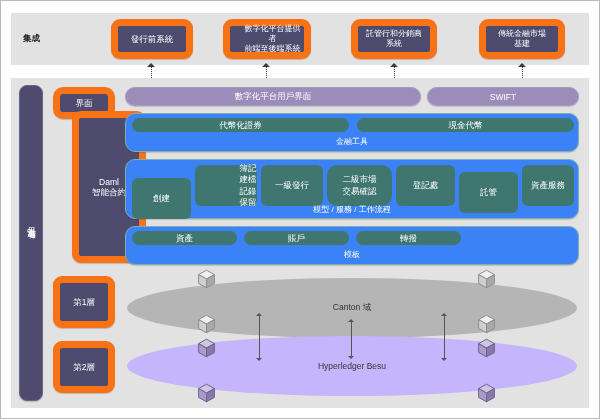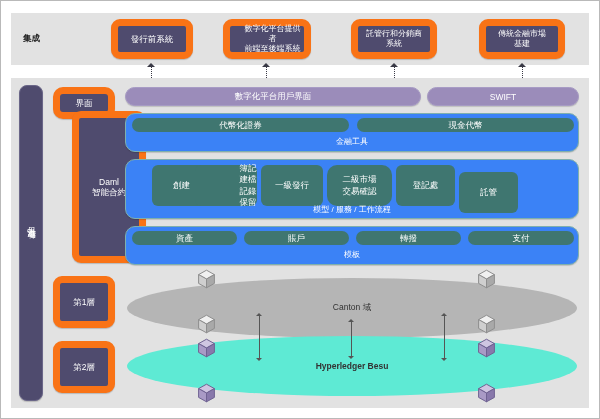--- a/index.html
+++ b/index.html
@@ -169,21 +169,21 @@
     </span>
   </div>
 
   <div class="tgroup" style="left:124px;top:112px;width:454px;height:39px;">
     <div class="tpill" style="left:6px;top:4px;width:217px;height:14px;">代幣化證券</div>
     <div class="tpill" style="left:231px;top:4px;width:217px;height:14px;">現金代幣</div>
     <div class="gcaption" style="bottom:4px;">金融工具</div>
   </div>
 
   <div class="tgroup" style="left:124px;top:158px;width:454px;height:60px;">
-    <div class="tcard" style="left:6px;top:5px;width:59px;height:41px;margin-left:20px;">
+    <div class="tcard" style="left:6px;top:18px;width:59px;height:41px;">
       <span>創建</span>
     </div>
     <div class="tcard" style="left:69px;top:5px;width:62px;height:41px;padding-left:44px;">
       <span>
         <span>簿記建檔</span><br>
         <span>記錄保留</span>
       </span>
     </div>
     <div class="tcard" style="left:135px;top:5px;width:62px;height:41px;">
       <span>一級發行</span>
@@ -193,38 +193,40 @@
         <span>二級市場</span><br>
         <span>交易確認</span>
       </span>
     </div>
     <div class="tcard" style="left:270px;top:5px;width:59px;height:41px;">
       <span>登記處</span>
     </div>
     <div class="tcard" style="left:333px;top:12px;width:59px;height:41px;">
       <span>託管</span>
     </div>
+    <div class="tcard" style="left:396px;top:5px;width:52px;height:41px;">
+      <span>資產服務</span>
+    </div>
     <div class="gcaption" style="bottom:3px;">模型 / 服務 / 工作流程</div>
   </div>
 
   <div class="tgroup" style="left:124px;top:225px;width:454px;height:39px;">
     <div class="tpill" style="left:6px;top:4px;width:105px;height:14px;">資產</div>
     <div class="tpill" style="left:118px;top:4px;width:105px;height:14px;">賬戶</div>
     <div class="tpill" style="left:230px;top:4px;width:105px;height:14px;">轉撥</div>
-    <div class="tpill" style="left:342px;top:4px;width:106px;height:14px;">支付</div>
     <div class="gcaption" style="bottom:4px;">模板</div>
   </div>
 
   <div class="pbox" style="left:52px;top:275px;width:62px;height:52px;">第1層</div>
   <div class="pbox" style="left:52px;top:340px;width:62px;height:52px;">第2層</div>
 
   <div class="ellipse" style="left:126px;top:277px;width:450px;height:60px;background:#b5b5b5;">
     <div class="elabel">Canton 域</div>
   </div>
-  <div class="ellipse" style="left:126px;top:335px;width:450px;height:60px;background:#5eead4;font-weight:bold;">
+  <div class="ellipse" style="left:126px;top:335px;width:450px;height:60px;background:#c4b5fd;">
     <div class="elabel">Hyperledger Besu</div>
   </div>
 
   <div class="sarrow" style="left:255px;top:312px;height:48px;">
       <u class="up"></u>
       <i></i>
       <u class="dn"></u>
     </div>
   <div class="sarrow" style="left:347px;top:318px;height:40px;">
       <u class="up"></u>

